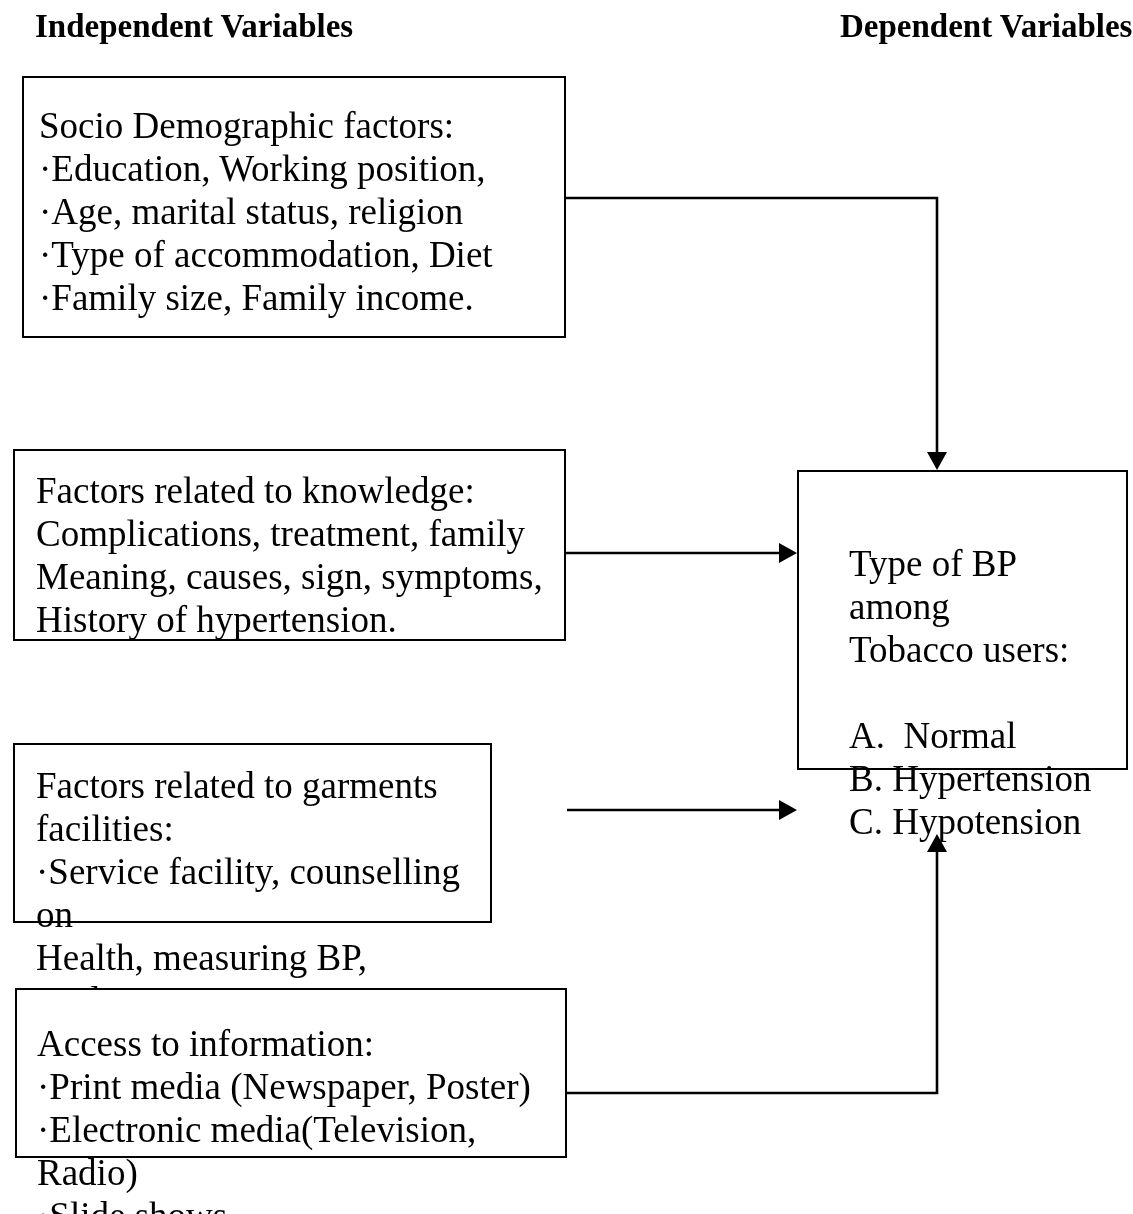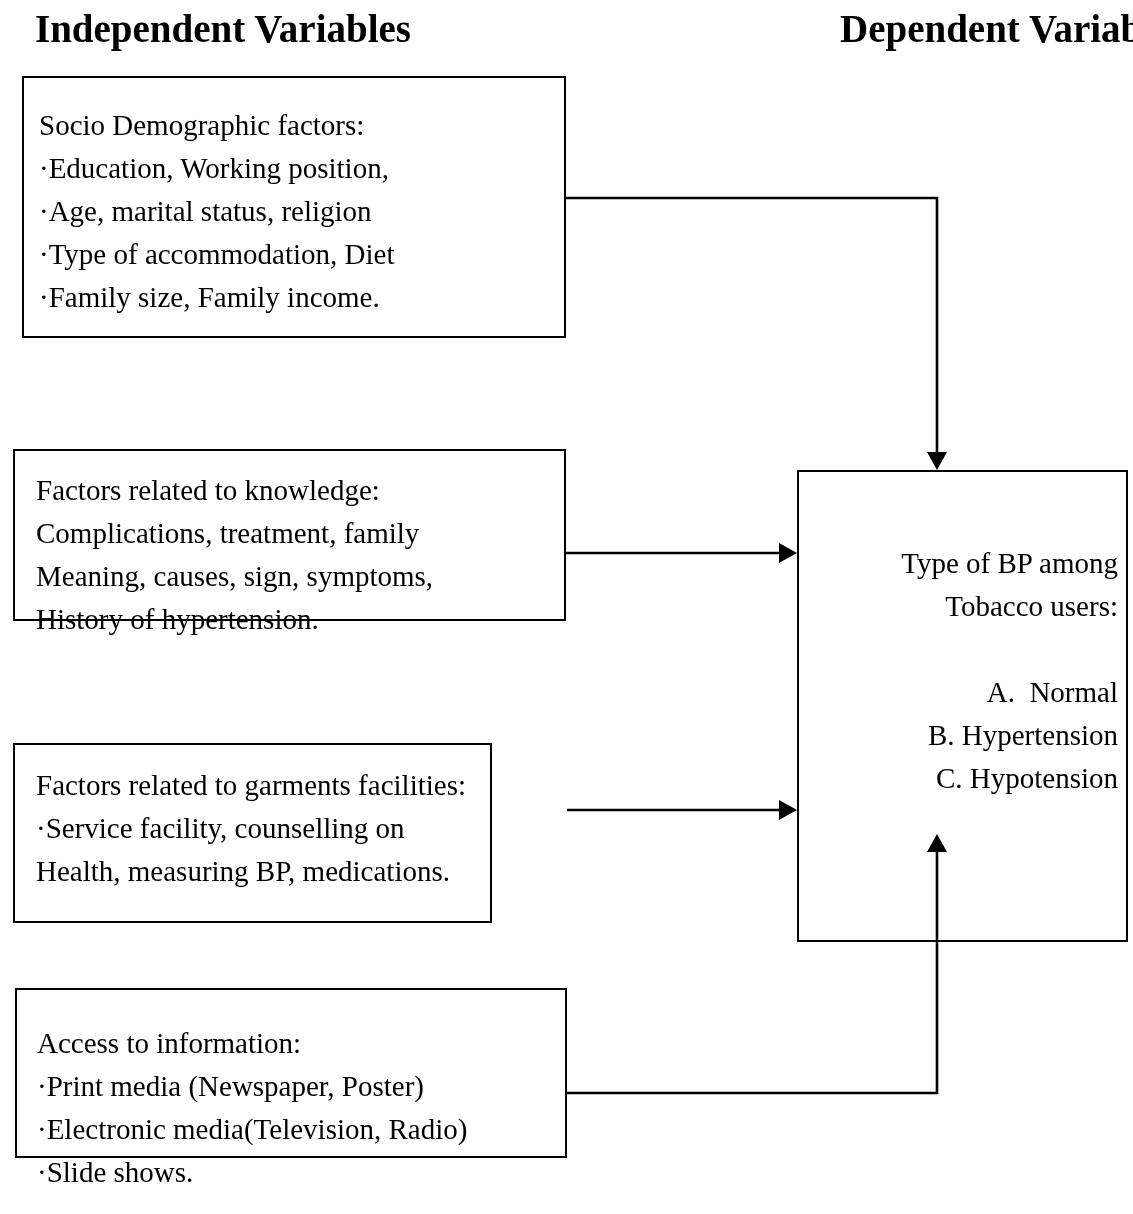--- a/index.html
+++ b/index.html
@@ -11,42 +11,42 @@
     position: relative;
     width: 1133px;
     height: 1214px;
     background: #ffffff;
     overflow: hidden;
     font-family: "Liberation Serif", "DejaVu Serif", serif;
     color: #000000;
   }
   .heading {
     position: absolute;
-    font-size: 39px;
+    font-size: 33px;
     font-weight: bold;
     white-space: nowrap;
     line-height: 1.1;
   }
   .varbox {
     position: absolute;
     border: 2px solid #000000;
     background: #ffffff;
     box-sizing: border-box;
   }
   .varbox .line {
-    font-size: 29px;
+    font-size: 37px;
     line-height: 43px;
     min-height: 43px;
     white-space: pre-wrap;
   }
   #box-socio        { left: 22px;  top: 76px;  width: 544px; height: 262px; padding: 26px 8px 0 15px; }
-  #box-knowledge    { left: 13px;  top: 449px; width: 553px; height: 172px; padding: 18px 8px 0 21px; }
+  #box-knowledge    { left: 13px;  top: 449px; width: 553px; height: 192px; padding: 18px 8px 0 21px; }
   #box-garments     { left: 13px;  top: 743px; width: 479px; height: 180px; padding: 19px 8px 0 21px; }
   #box-access       { left: 15px;  top: 988px; width: 552px; height: 170px; padding: 32px 8px 0 20px; }
-  #box-dependent    { left: 797px; top: 470px; width: 331px; height: 472px; padding: 70px 8px 0 36px; text-align: right; }
+  #box-dependent    { left: 797px; top: 470px; width: 331px; height: 300px; padding: 70px 8px 0 50px; }
   #title-independent { left: 35px; top: 8px; }
   #title-dependent   { left: 840px; top: 8px; text-align: right; }
   #arrow-layer {
     position: absolute;
     left: 0;
     top: 0;
     width: 1133px;
     height: 1214px;
     pointer-events: none;
   }

